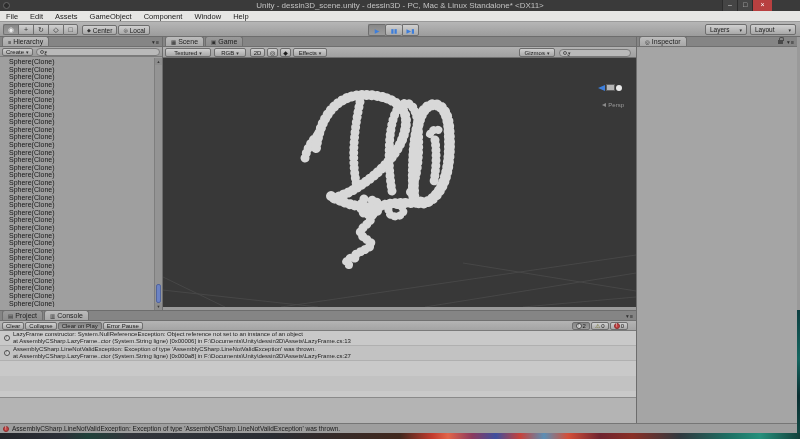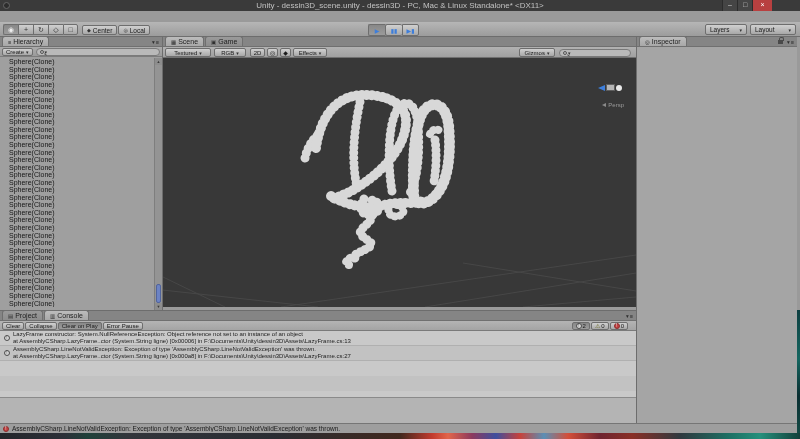--- a/index.html
+++ b/index.html
@@ -139,20 +139,29 @@
   <div class="titlebar">
     <div class="unity-logo"></div>
     <span>Unity - dessin3D_scene.unity - dessin3D - PC, Mac &amp; Linux Standalone* &lt;DX11&gt;</span>
     <div class="winbtns">
       <div class="winbtn">–</div>
       <div class="winbtn">□</div>
       <div class="winbtn close">×</div>
     </div>
   </div>
 
+  <div class="menubar">
+    <span class="menu-item">File</span>
+    <span class="menu-item">Edit</span>
+    <span class="menu-item">Assets</span>
+    <span class="menu-item">GameObject</span>
+    <span class="menu-item">Component</span>
+    <span class="menu-item">Window</span>
+    <span class="menu-item">Help</span>
+  </div>
 
   <div class="toolbar">
     <div class="toolgroup">
       <div class="btn toolbtn pressed">◉</div>
       <div class="btn toolbtn">+</div>
       <div class="btn toolbtn">↻</div>
       <div class="btn toolbtn">◇</div>
       <div class="btn toolbtn">□</div>
     </div>
     <div class="pivotgroup">

